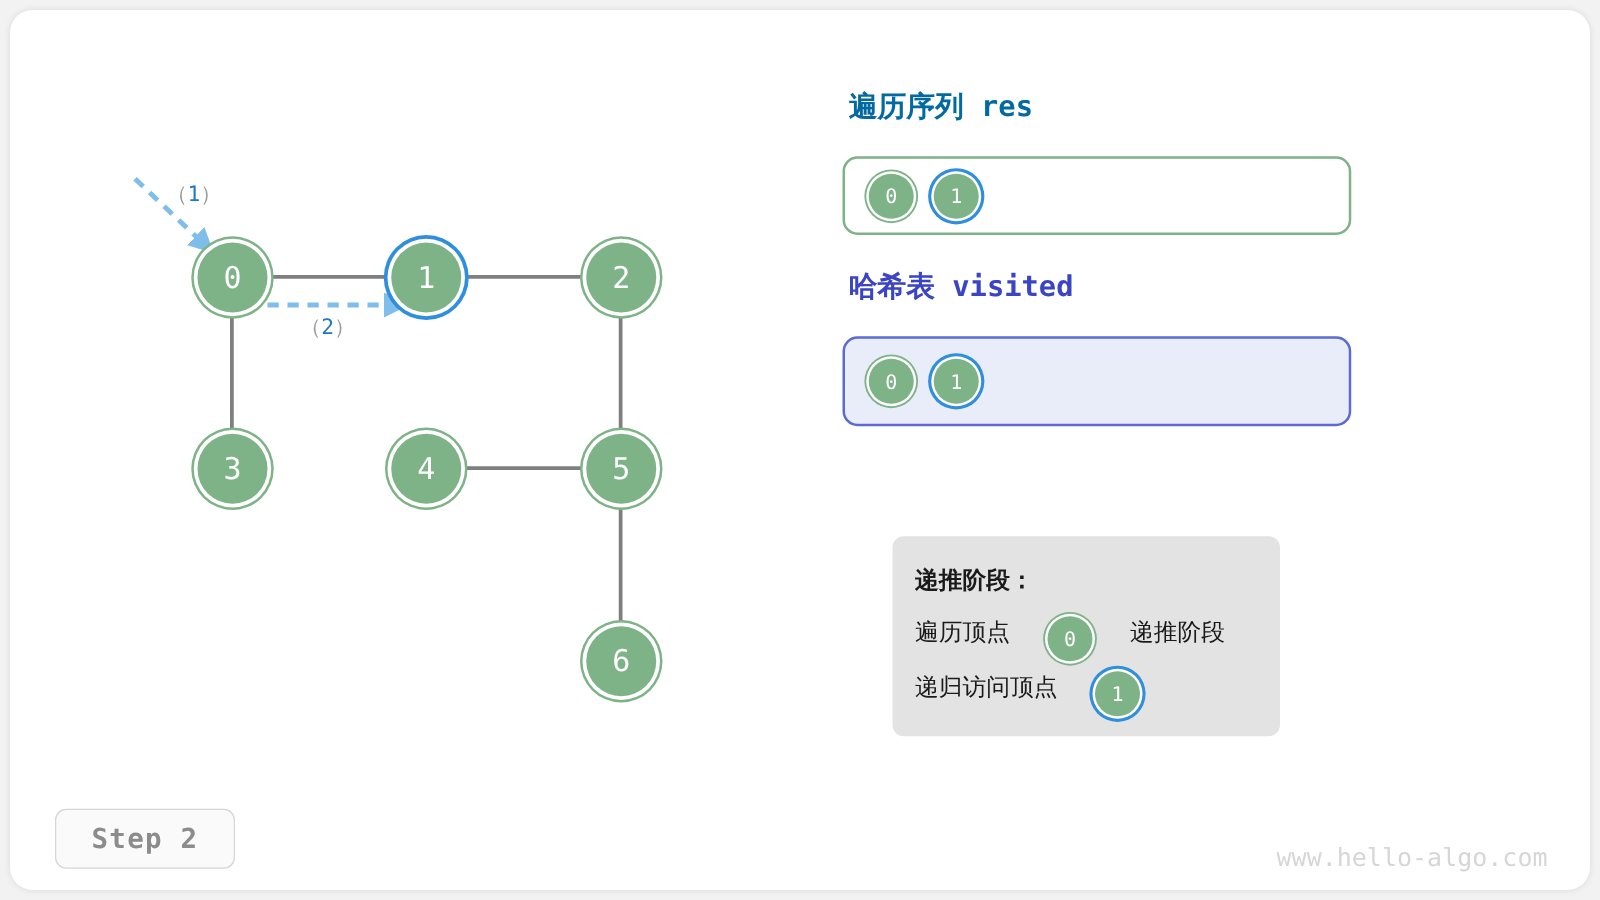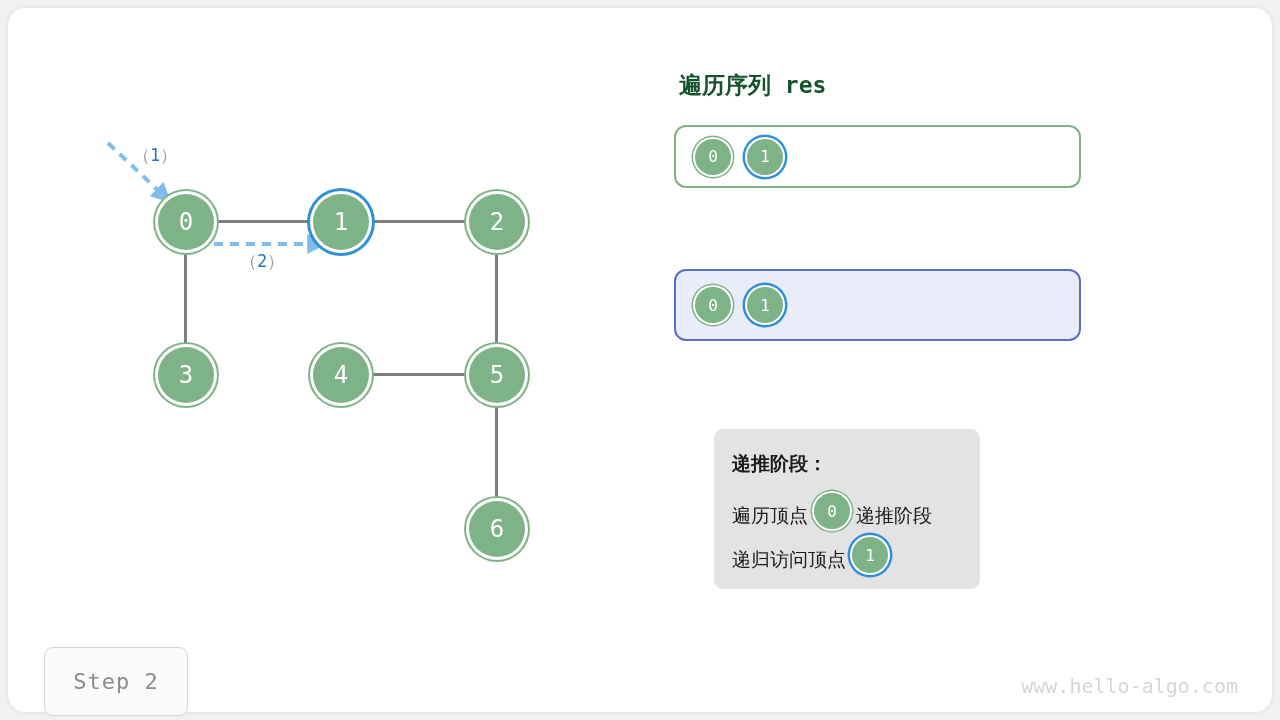--- a/index.html
+++ b/index.html
@@ -95,21 +95,21 @@
     width: 640px;
     height: 720px;
   }
   .sec-title {
     position: absolute;
     font-family: "DejaVu Sans Mono", "Liberation Mono", monospace;
     font-size: 23px;
     font-weight: bold;
     white-space: nowrap;
   }
-  #res-title { left: 31px; top: 62px; color: #14532d; }
+  #res-title { left: 31px; top: 62px; color: #0369a1; }
   #visited-title { left: 31px; top: 206px; color: #3b45c4; }
 
   .box {
     position: absolute;
     box-sizing: border-box;
     border-radius: 12px;
     display: flex;
     align-items: center;
     padding-left: 14px;
     gap: 6px;
@@ -144,62 +144,63 @@
   }
   .chip.hl {
     box-shadow: 0 0 0 2px #ffffff, 0 0 0 4.5px #2f8fdc;
   }
 
   
   #explain {
     position: absolute;
     left: 66px;
     top: 421px;
-    width: 266px;
+    width: 310px;
     height: 160px;
     background: #e3e3e3;
     border-radius: 9px;
     box-sizing: border-box;
     padding: 22px 0 0 18px;
   }
   #explain .hd {
     font-size: 19px;
     font-weight: bold;
     color: #1a1a1a;
     margin-bottom: 16px;
     font-family: "DejaVu Sans", sans-serif;
   }
   #explain .ln {
     display: flex;
-    align-items: flex-end;
+    align-items: flex-start;
     font-size: 19px;
     color: #1a1a1a;
     margin-bottom: 8px;
     font-family: "DejaVu Sans", sans-serif;
     white-space: nowrap;
+    gap: 24px;
   }
   #explain .ln .chip { margin: 0 6px; }
 
   
   #step-badge {
     position: absolute;
     left: 36px;
     top: 639px;
     width: 144px;
-    height: 69px;
+    height: 48px;
     box-sizing: border-box;
     border: 1px solid #d6d6d6;
     border-radius: 9px;
     background: #fafafa;
     display: flex;
     align-items: center;
     justify-content: center;
     font-family: "DejaVu Sans Mono", "Liberation Mono", monospace;
     font-size: 22px;
-    font-weight: normal;
+    font-weight: bold;
     color: #8c8c8c;
     letter-spacing: 1px;
   }
   #watermark {
     position: absolute;
     right: 34px;
     bottom: 14px;
     font-family: "DejaVu Sans Mono", "Liberation Mono", monospace;
     font-size: 20px;
     color: #d6d6d6;
@@ -248,20 +249,21 @@
 
     <div id="panel">
 
       <div class="sec-title" id="res-title">遍历序列 res</div>
 
       <div class="box" id="res-box">
         <div class="chip">0</div>
         <div class="chip hl">1</div>
       </div>
 
+      <div class="sec-title" id="visited-title">哈希表 visited</div>
 
       <div class="box" id="visited-box">
         <div class="chip">0</div>
         <div class="chip hl">1</div>
       </div>
 
       <div id="explain">
         <div class="hd">递推阶段：</div>
         <div class="ln">
           <span>遍历顶点</span>

